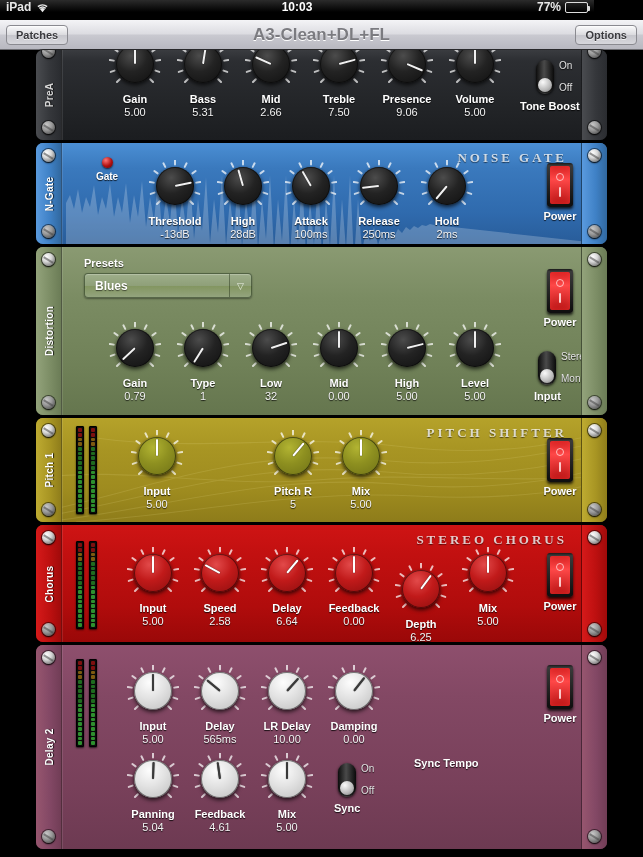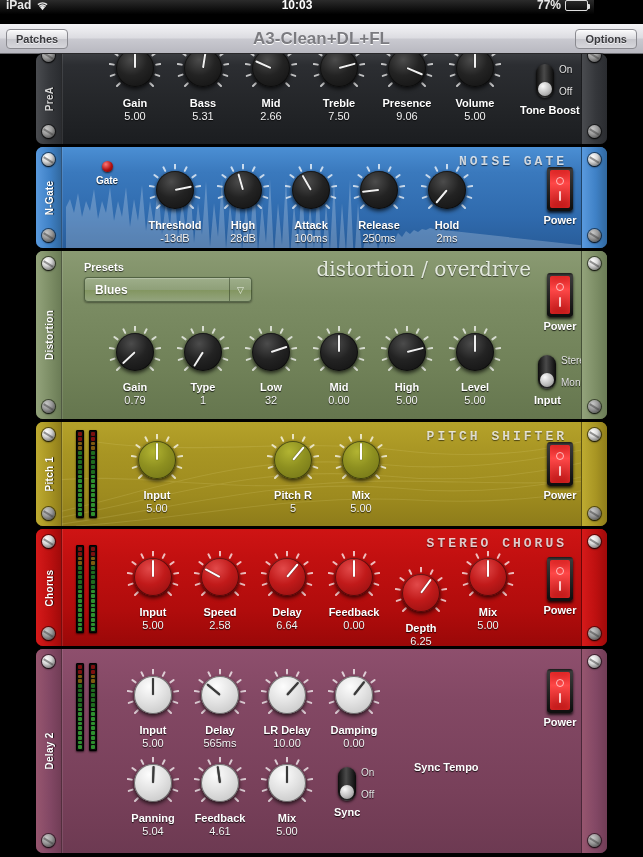--- a/index.html
+++ b/index.html
@@ -8,23 +8,23 @@
     background: #000;
     font-family: "Liberation Sans", sans-serif;
     overflow: hidden;
   }
 
   
   .statusbar {
     height: 20px; width: 594px;
     background: linear-gradient(#2b2b2b, #000 60%, #000);
     color: #e8e8e8;
-    display: flex; align-items: flex-end;
+    display: flex; align-items: flex-start;
     font-size: 12px; font-weight: bold;
-    padding: 12px 6px; position: relative;
+    padding: 0 6px; position: relative;
   }
   .sb-left { display: flex; align-items: center; gap: 5px; }
   .sb-time {
     position: absolute; left: 0; right: 0; text-align: center;
     font-size: 12px; font-weight: bold; color: #fff;
   }
   .sb-right {
     margin-left: auto; display: flex; align-items: center; gap: 4px;
     font-size: 12px; font-weight: bold;
   }
@@ -115,21 +115,21 @@
   }
 
   .body { position: absolute; left: 26px; right: 26px; top: 0; bottom: 0; }
 
   
   .brand {
     position: absolute; right: 14px; top: 7px;
     font-size: 13px; font-weight: bold; letter-spacing: 3px;
     color: rgba(255,255,255,.78);
     text-shadow: 0 1px 1px rgba(0,0,0,.55);
-    font-family: Liberation Mono, monospace;
+    font-family: Liberation Serif, serif;
   }
   .brand.script {
     font-family: "DejaVu Serif", serif; font-style: italic;
     letter-spacing: 1px; font-size: 15px; font-weight: normal;
     color: rgba(255,255,255,.85);
   }
   .brand.fancy {
     font-family: "DejaVu Serif", serif; letter-spacing: 0px;
     font-size: 20px; font-weight: normal; color: rgba(240,245,235,.92);
     right: 50px; top: 6px;
@@ -638,21 +638,20 @@
       <div class="ear ear-dist">
         <span class="ear-label">Distortion</span>
       </div>
       <div class="screw" style="top:6px;"></div>
       <div class="screw dim" style="bottom:6px;"></div>
       <div class="ear-right ear-dist"></div>
       <div class="screw r" style="top:6px;"></div>
       <div class="screw dim r" style="bottom:6px;"></div>
 
       <div class="body">
-        <div class="brand fancy">distortion / overdrive</div>
 
         <div class="presets-label" style="left:22px;top:10px;">Presets</div>
         <div class="dropdown" style="left:22px;top:26px;width:168px;">
           <span class="dropdown-val">Blues</span>
           <span class="dropdown-arrow">▽</span>
         </div>
 
         <div class="control" style="left:40px;top:75px;">
           <div class="knob-wrap">
               <div class="ticks"><svg width="52" height="52" viewBox="0 0 52 52">

